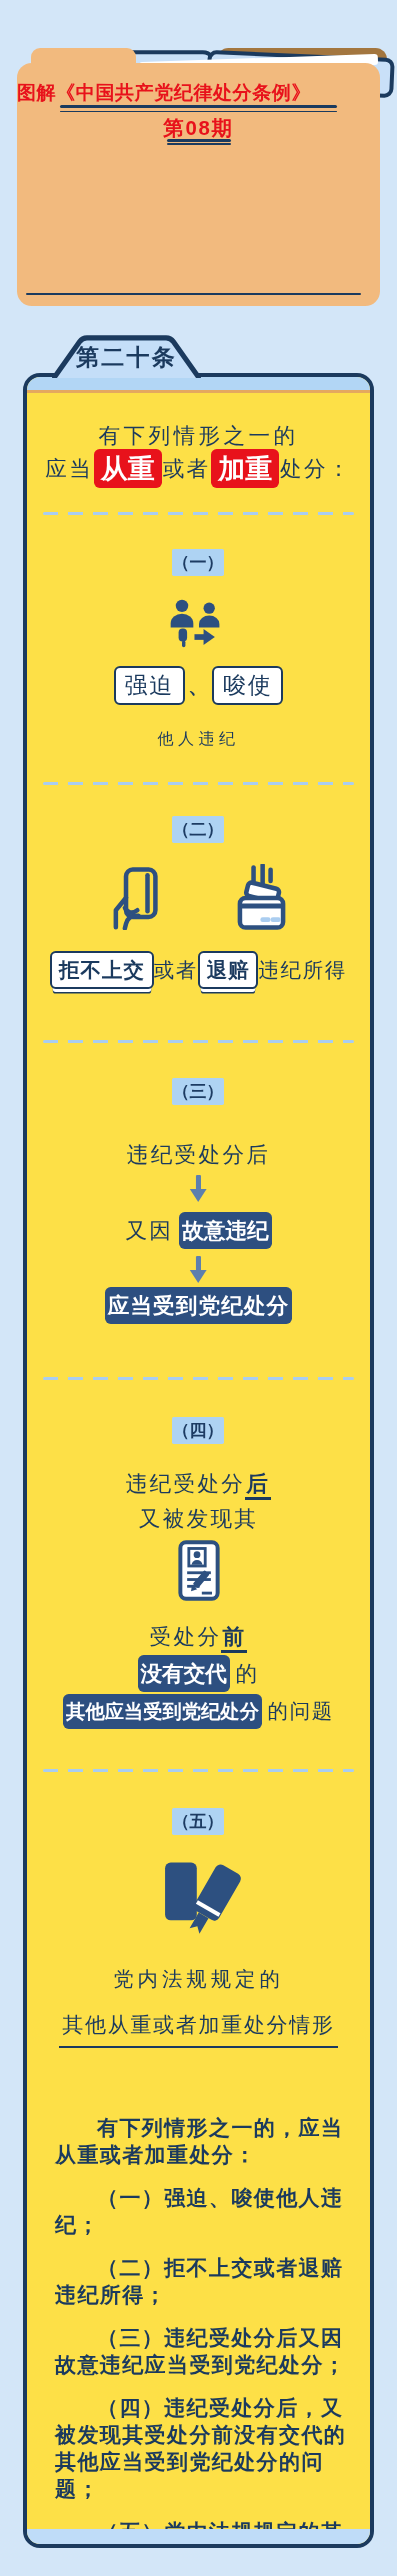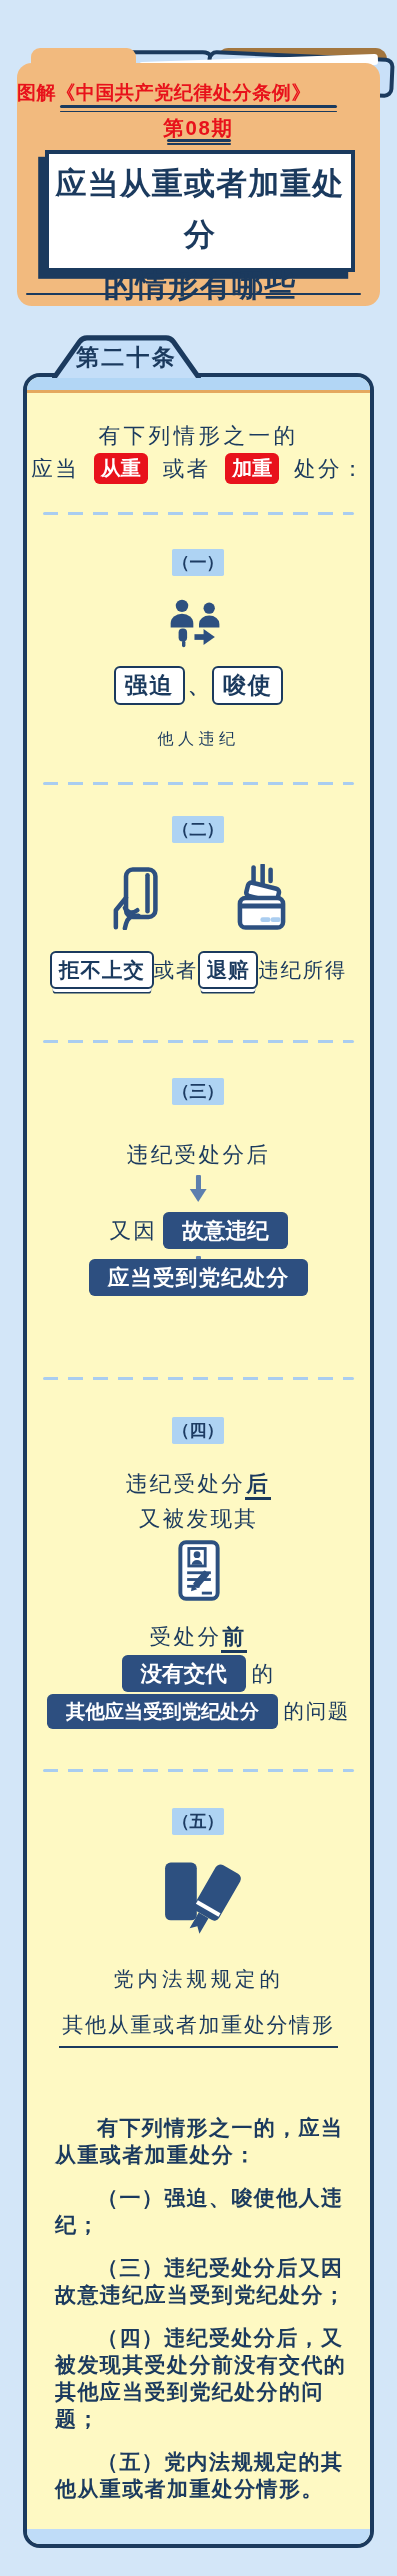--- a/index.html
+++ b/index.html
@@ -23,32 +23,32 @@
   .uline-thick{height:3.4px;background:#1b3a5e;border-radius:1.7px}
   .uline-thin{height:1.7px;background:#1b3a5e;margin-top:2.3px;border-radius:1.1px}
   .issue-badge{position:absolute;left:0;right:0;top:66px;text-align:center;font-size:20.4px;font-weight:900;color:#e8121b;letter-spacing:1.7px}
   .title-card{position:absolute;left:28px;top:102px;width:302px;height:110px;background:#fff;border:4px solid #1b3a5e;box-shadow:-6.8px 6.8px 0 0 #1b3a5e;padding-top:4px}
   .title-card div{text-align:center;font-size:31px;line-height:51px;font-weight:900;color:#1b3a5e;letter-spacing:1.1px}
   .folder-line{position:absolute;left:8.5px;top:245px;width:335px;height:2.3px;background:#1b3a5e;border-radius:1.1px}
   
   .article-tab{position:absolute;left:50px;top:335px;width:153px;height:43px;z-index:5}
   .article-tab-label{position:absolute;left:50px;top:342px;width:153px;text-align:center;font-size:23px;font-weight:900;color:#1b3a5e;letter-spacing:2.3px;z-index:6}
   
-  .card{position:absolute;left:23px;top:373px;width:343px;height:2167px;background:#fef9c3;border:4.5px solid #1b3a5e;border-radius:17px;overflow:hidden}
+  .card{position:absolute;left:23px;top:373px;width:343px;height:2167px;background:#fde047;border:4.5px solid #1b3a5e;border-radius:17px;overflow:hidden}
   .strip-blue{position:absolute;left:0;right:0;top:0;height:12.5px;background:#b2d6f5}
   .strip-orange{position:absolute;left:0;right:0;top:12.5px;height:3.4px;background:#e4a95f}
   .strip-footer{position:absolute;left:0;right:0;bottom:0;height:14.8px;background:#bfdcf8}
   .t{position:absolute;left:0;right:0;text-align:center;color:#1b3a5e}
   .row{position:absolute;left:0;right:0;display:flex;justify-content:center;align-items:center}
   .dash{position:absolute;left:16px;width:311px;height:3.4px;border-radius:1.7px;
         background:repeating-linear-gradient(90deg,#a9cdf0 0 14.8px,transparent 14.8px 25px)}
   .num-label{position:absolute;left:145px;width:52px;height:27px;line-height:27px;background:#aed3f3;color:#1d3c63;text-align:center;font-size:17px;font-weight:900;border-radius:1.7px}
-  .red-box{background:#e8121b;color:#fff;font-weight:900;font-size:20px;border-radius:5.7px;padding:1.7px 6.8px;margin:0 15px}
-  .navy-box{background:#2d4f80;color:#fff;font-weight:900;border-radius:5.7px;padding:4px 19px}
-  .tag-box{border:2.8px solid #1b3a5e;border-radius:6px;background:#fff;color:#1b3a5e;font-weight:700;font-size:23px;padding:1.7px 9px;letter-spacing:1.7px}
+  .red-box{background:#e8121b;color:#fff;font-weight:900;font-size:27px;border-radius:5.7px;padding:1.7px 6.8px;margin:0 1px}
+  .navy-box{background:#2d4f80;color:#fff;font-weight:900;border-radius:5.7px;padding:4px 3px}
+  .tag-box{border:2.8px solid #1b3a5e;border-radius:6px;background:#fff;color:#1b3a5e;font-weight:400;font-size:23px;padding:1.7px 9px;letter-spacing:1.7px}
   .stack-box{border:2.3px solid #1b3a5e;border-radius:5.7px;background:#fff;color:#1b3a5e;font-weight:900;font-size:20.4px;padding:2.8px 6.8px;letter-spacing:1.1px;
              box-shadow:0 5.7px 0 -2.8px #ffffff,0 7.4px 0 -2.8px #1b3a5e}
   .plain38{font-size:21.6px;letter-spacing:2.3px;font-weight:500}
   .em-u{font-weight:900;border-bottom:3.4px solid #1b3a5e;padding:0 1.1px 1.1px}
   .title-underlined{display:inline-block;font-size:21px;font-weight:400;letter-spacing:1.7px;border-bottom:2.8px solid #1b3a5e;padding:0 3.4px 6.8px}
   .summary{position:absolute;left:28px;top:1733px;width:301px}
   .summary p{margin:4px 0 16px;font-size:21px;line-height:27px;font-weight:700;letter-spacing:1.4px;text-indent:2em;color:#1b3a5e}
   svg{display:block}
 </style>
 </head>
@@ -70,24 +70,20 @@
   <div class="u-wide">
     <div class="uline-thick"></div>
       <div class="uline-thin"></div>
   </div>
   <div class="issue-badge">第08期</div>
   <div class="u-issue">
     <div class="uline-thick" style="height:2.8px"></div>
       <div class="uline-thin" style="margin-top:1.7px;height:1.1px"></div>
   </div>
 
-  <div class="title-card">
-    <div>应当从重或者加重处分</div>
-    <div>的情形有哪些</div>
-  </div>
   <div class="folder-line"></div>
 </div>
 
 <div class="article-tab">
   <svg width="153" height="43" viewBox="0 0 270 76">
     <path d="M8,76 L52,12 Q57,5 65,5 H205 Q213,5 218,12 L262,76 Z" fill="#c4def8"></path>
     <path d="M8,74 L52,12 Q57,5 65,5 H205 Q213,5 218,12 L262,74" fill="none" stroke="#1b3a5e" stroke-width="9" stroke-linecap="round" stroke-linejoin="round"></path>
   </svg>
 </div>
 <div class="article-tab-label">第二十条</div>
@@ -173,21 +169,21 @@
   <div class="row" style="top:836px;height:34px;gap:6px">
     <span class="plain38">又因</span>
     <span class="navy-box" style="font-size:21.6px">故意违纪</span>
   </div>
   <div class="row" style="top:879px;height:28px">
     <svg width="20.4" height="28" viewBox="0 0 36 50" fill="#5d7fae">
       <rect x="14" y="0" width="9" height="27" rx="2"></rect>
         <polygon points="3,25 33,25 18,48"></polygon>
     </svg>
   </div>
-  <div class="row" style="top:888px;height:24px">
+  <div class="row" style="top:916px;height:24px">
     <span class="navy-box" style="font-size:21.6px;letter-spacing:1.1px">应当受到党纪处分</span>
   </div>
 
   <div class="dash" style="top:1000px"></div>
 
   <div class="num-label" style="top:1040px">（四）</div>
   <div class="t plain38" style="top:1092px">
     <span>违纪受处分</span><span class="em-u">后</span>
   </div>
   <div class="t plain38" style="top:1127px">又被发现其</div>
@@ -233,20 +229,21 @@
     </svg>
   </div>
   <div class="t" style="top:1588px;font-size:20.4px;letter-spacing:4px;font-weight:500">党内法规规定的</div>
   <div class="t" style="top:1634px">
     <span class="title-underlined">其他从重或者加重处分情形</span>
   </div>
 
   <div class="summary">
     <p>有下列情形之一的，应当从重或者加重处分：</p>
     <p>（一）强迫、唆使他人违纪；</p>
+    <p>（二）拒不上交或者退赔违纪所得；</p>
     <p>（三）违纪受处分后又因故意违纪应当受到党纪处分；</p>
     <p>（四）违纪受处分后，又被发现其受处分前没有交代的其他应当受到党纪处分的问题；</p>
     <p>（五）党内法规规定的其他从重或者加重处分情形。</p>
   </div>
 
   <div class="strip-footer"></div>
 </div>
 
 
 </body></html>

